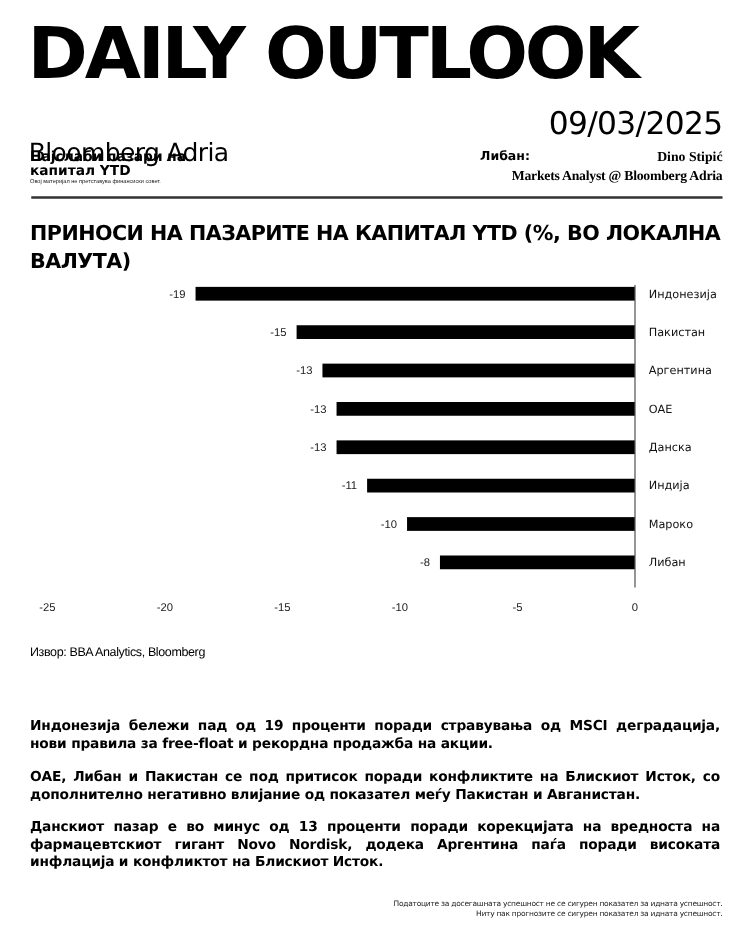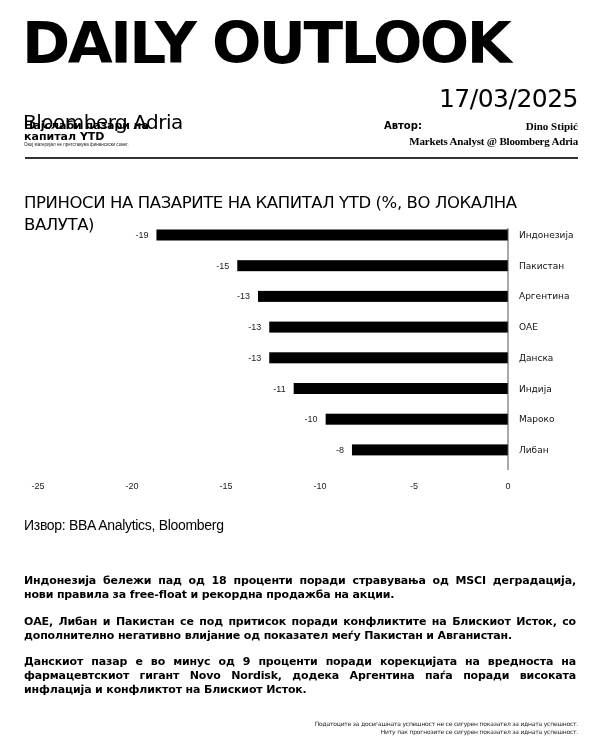--- a/index.html
+++ b/index.html
@@ -6,41 +6,41 @@
   body { width:600px; height:750px; position:relative; overflow:hidden; font-family:"Liberation Sans", sans-serif; color:#000; }
   .title { position:absolute; left:22px; top:10px; font-family:"DejaVu Sans", sans-serif; font-weight:bold; font-size:57px; letter-spacing:-2.5px; line-height:66px; margin:0; transform:scaleX(1.02); transform-origin:left; }
   .subtitle { position:absolute; left:24px; top:82px; font-family:"DejaVu Sans", sans-serif; font-weight:bold; font-size:11px; line-height:11px; width:150px;margin-top:38px; }
   .brand { position:absolute; left:23px; top:110px; font-family:"DejaVu Sans", sans-serif; font-size:20px; letter-spacing:-0.5px; }
   .disclaimer-top { position:absolute; left:24px; top:142px; font-size:4.5px; color:#222; }
   .date { position:absolute; right:22px; top:84px; font-family:"DejaVu Sans", sans-serif; font-size:25px; letter-spacing:-0.5px; }
   .author-label { position:absolute; left:384px; top:120px; font-family:"DejaVu Sans", sans-serif; font-weight:bold; font-size:10px; }
   .author-name { position:absolute; right:22px; top:120px; font-family:Liberation Serif, serif; font-weight:bold; font-size:11px; }
   .author-role { position:absolute; right:22px; top:135px; font-family:Liberation Serif, serif; font-weight:bold; font-size:11px; letter-spacing:-0.2px; }
   .rule { position:absolute; left:25px; right:22px; top:157px; height:2px; background:#333; }
-  .chart-title { position:absolute; left:24px; top:176px; width:560px; font-family:"DejaVu Sans", sans-serif; font-weight:normal; font-size:16.5px; line-height:22px; letter-spacing:-0.4px;margin-top:16px; }
+  .chart-title { position:absolute; left:24px; top:176px; width:560px; font-family:"DejaVu Sans", sans-serif; font-weight:bold; font-size:16.5px; line-height:22px; letter-spacing:-0.4px; }
   svg.chart { position:absolute; left:0; top:220px; }
   .tick { font-family:"Liberation Sans", sans-serif; font-size:9px; fill:#222; }
   .cat { font-family:"DejaVu Sans", sans-serif; font-size:9px; fill:#111; }
   .vlabel { font-family:"Liberation Sans", sans-serif; font-size:9px; fill:#222; }
-  .source { position:absolute; left:24px; top:517px; font-size:14px; letter-spacing:-0.3px; }
+  .source { position:absolute; left:24px; top:517px; font-size:10px; letter-spacing:-0.3px; }
   .para { position:absolute; left:24px; width:552px; font-family:"DejaVu Sans", sans-serif; font-weight:bold; font-size:11px; line-height:14px; text-align:justify; letter-spacing:-0.15px; }
   .p1 { top:563px; }
   .p2 { top:604px; }
   .p3 { top:644px; }
   .footnote { position:absolute; right:22px; top:720px; text-align:right; font-family:"DejaVu Sans", sans-serif; font-size:6px; line-height:8px; color:#222; letter-spacing:-0.2px; }
 </style>
 </head>
 <body>
 
 <h1 class="title">DAILY OUTLOOK</h1>
 <div class="subtitle">Најслаби пазари на капитал YTD</div>
 <div class="brand">Bloomberg Adria</div>
 <div class="disclaimer-top">Овој материјал не претставува финансиски совет.</div>
-<div class="date">17/03/2025</div>
-<div class="author-label">Автор:</div>
+<div class="date">09/03/2025</div>
+<div class="author-label">Либан:</div>
 <div class="author-name">Dino Stipić</div>
 <div class="author-role">Markets Analyst @ Bloomberg Adria</div>
 <div class="rule"></div>
 
 <div class="chart-title">ПРИНОСИ НА ПАЗАРИТЕ НА КАПИТАЛ YTD (%, ВО ЛОКАЛНА ВАЛУТА)</div>
 
 <svg class="chart" id="chart" width="600" height="280">
     <rect x="156.44" y="9.5" width="351.56" height="11" fill="#000000"></rect>
     <text x="148.44" y="18" text-anchor="end" class="vlabel">-19</text>
     <text x="519" y="18" class="cat">Индонезија</text>
@@ -69,20 +69,20 @@
     <text x="38" y="269" text-anchor="middle" class="tick">-25</text>
     <text x="132" y="269" text-anchor="middle" class="tick">-20</text>
     <text x="226" y="269" text-anchor="middle" class="tick">-15</text>
     <text x="320" y="269" text-anchor="middle" class="tick">-10</text>
     <text x="414" y="269" text-anchor="middle" class="tick">-5</text>
     <text x="508" y="269" text-anchor="middle" class="tick">0</text>
   </svg>
 
 <div class="source">Извор: BBA Analytics, Bloomberg</div>
 
-<p class="para p1">Индонезија бележи пад од 18 проценти поради стравувања од MSCI деградација, нови правила за free-float и рекордна продажба на акции.</p>
+<p class="para p1">Индонезија бележи пад од 19 проценти поради стравувања од MSCI деградација, нови правила за free-float и рекордна продажба на акции.</p>
 <p class="para p2">ОАЕ, Либан и Пакистан се под притисок поради конфликтите на Блискиот Исток, со дополнително негативно влијание од показател меѓу Пакистан и Авганистан.</p>
-<p class="para p3">Данскиот пазар е во минус од 9 проценти поради корекцијата на вредноста на фармацевтскиот гигант Novo Nordisk, додека Аргентина паѓа поради високата инфлација и конфликтот на Блискиот Исток.</p>
+<p class="para p3">Данскиот пазар е во минус од 13 проценти поради корекцијата на вредноста на фармацевтскиот гигант Novo Nordisk, додека Аргентина паѓа поради високата инфлација и конфликтот на Блискиот Исток.</p>
 
 <div class="footnote">
   <div>Податоците за досегашната успешност не се сигурен показател за идната успешност.</div>
   <div>Ниту пак прогнозите се сигурен показател за идната успешност.</div>
 </div>
 
 </body></html>

